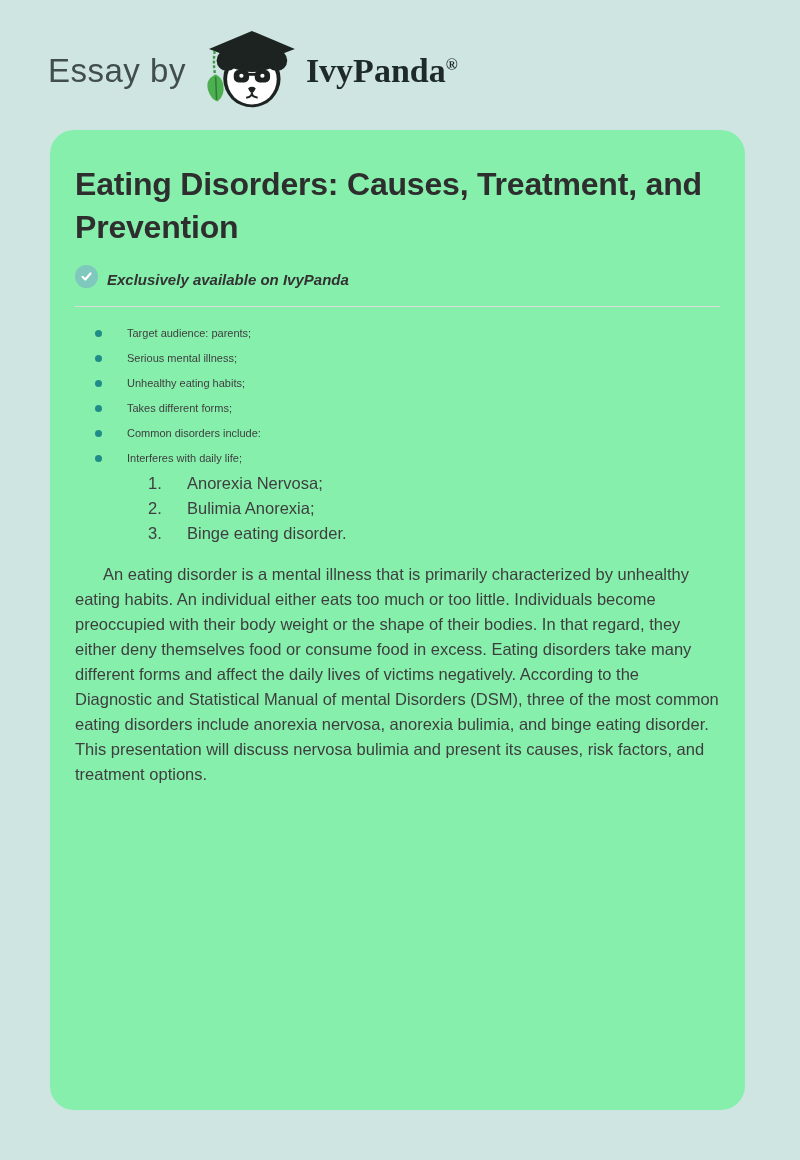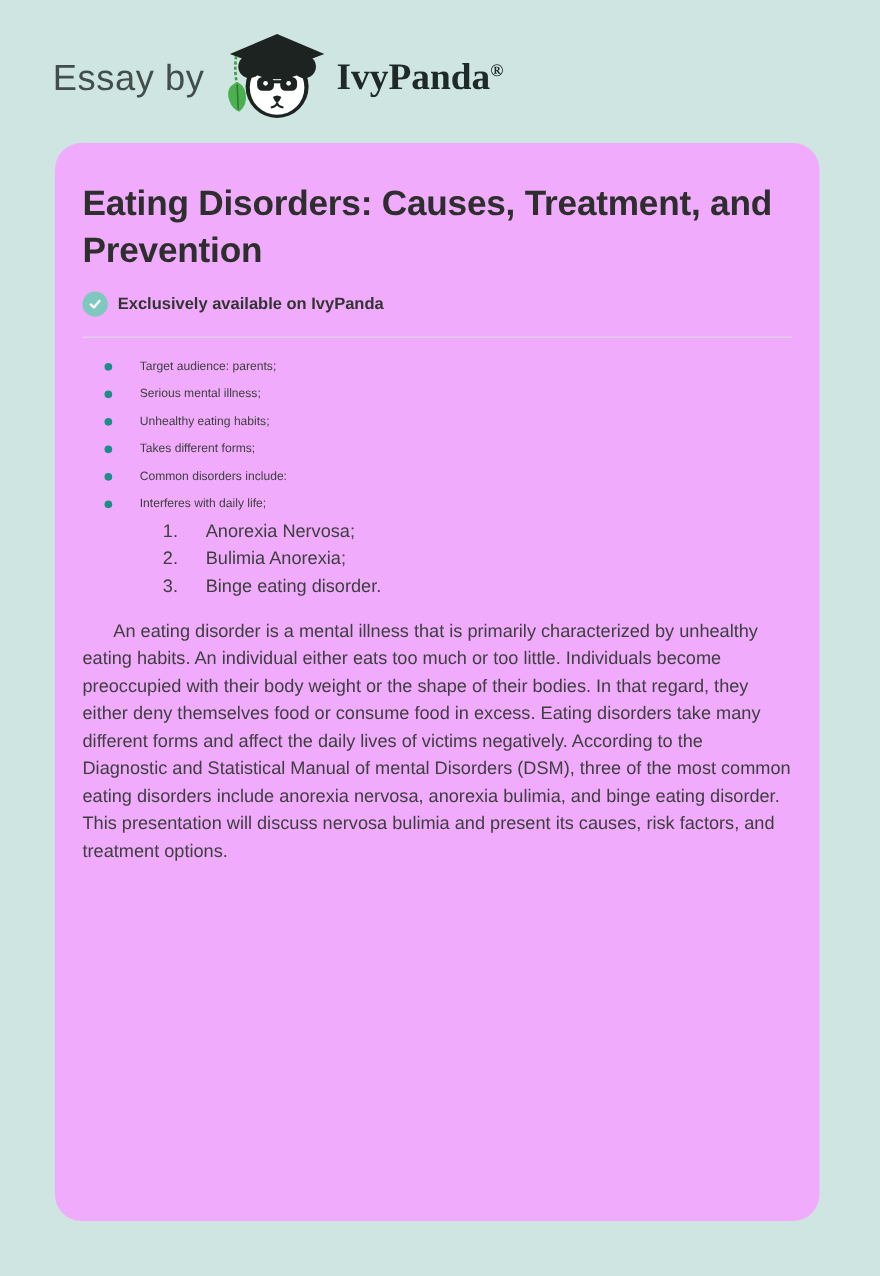--- a/index.html
+++ b/index.html
@@ -54,37 +54,38 @@
     line-height: 0;
   }
 
   
   .card {
     position: absolute;
     left: 50px;
     top: 130px;
     width: 695px;
     height: 980px;
-    background: #f0abfc;
+    background: #86efac;
     border-radius: 24px;
     padding: 33px 25px 0 25px;
   }
   .card h1 {
     font-size: 32px;
     line-height: 43px;
     font-weight: 700;
     color: #2e2e2e;
     letter-spacing: -0.2px;
     margin-bottom: 16px;
   }
 
   .availability {
     display: flex;
-    align-items: center;
+    align-items: flex-end;
     margin-bottom: 18px;
+    font-style: italic;
   }
   .check-badge {
     width: 23px;
     height: 23px;
     border-radius: 50%;
     background: #7fc8bd;
     display: flex;
     align-items: center;
     justify-content: center;
     margin-right: 9px;

